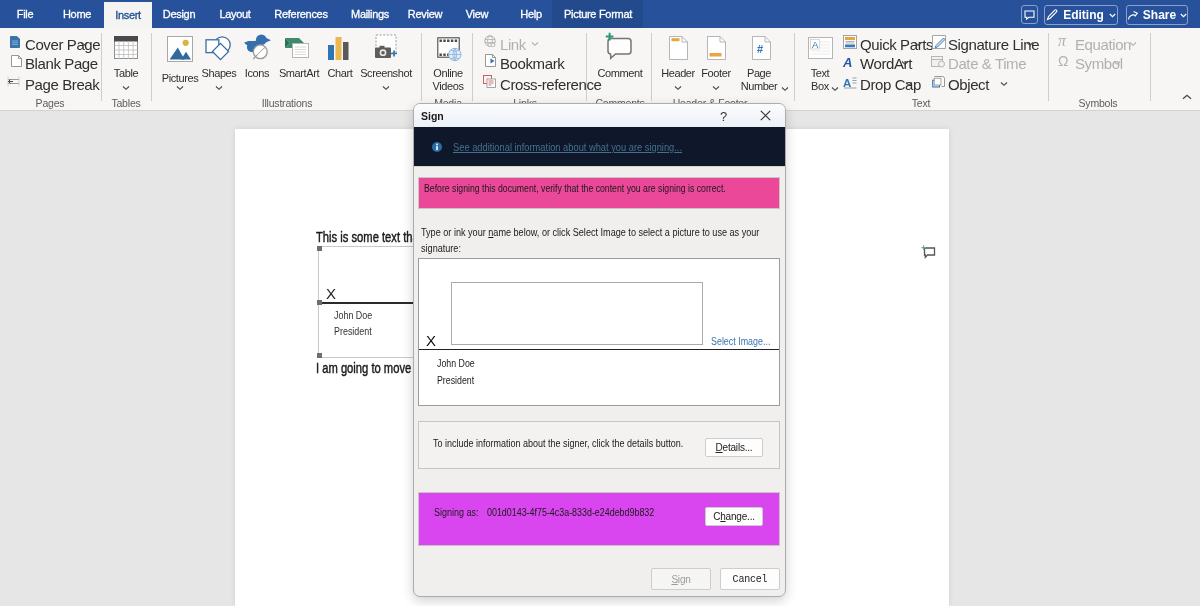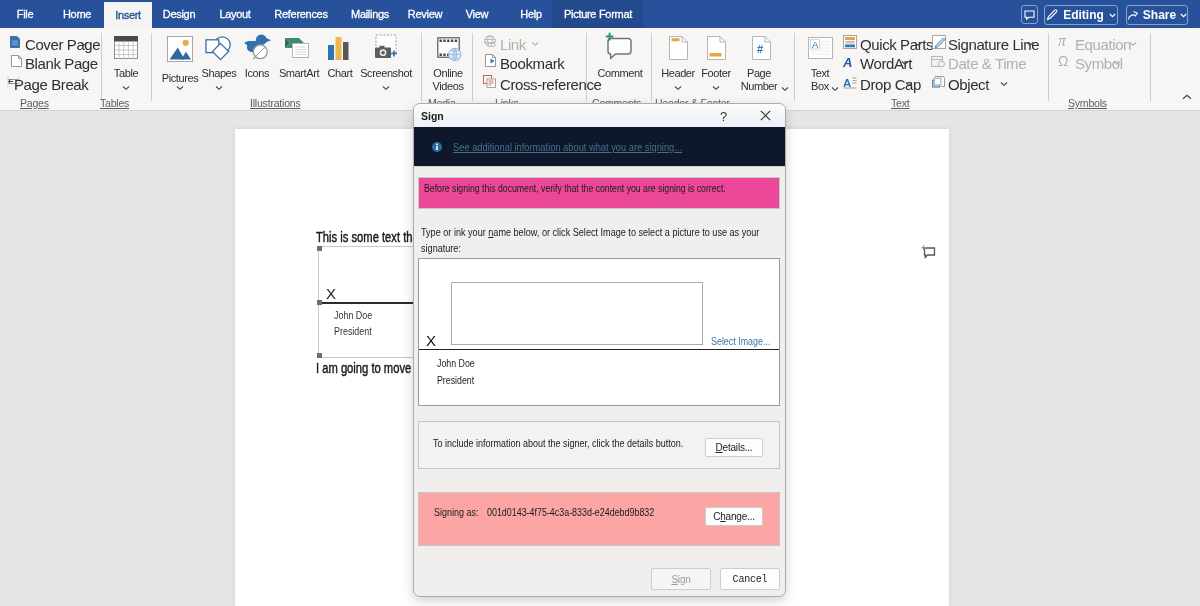--- a/index.html
+++ b/index.html
@@ -10,21 +10,21 @@
 
   
   #tabbar { position:absolute; left:0; top:0; width:1200px; height:28px; background:#27529b; }
   .tab { position:absolute; top:0; height:28px; line-height:29px; color:#fff; font-size:11px; text-align:center; transform:translateX(-50%); letter-spacing:-0.3px; -webkit-text-stroke:0.3px #fff; }
   .tabactive { position:absolute; top:2px; height:26px; background:#f4f4f2; color:#1e4c94; line-height:27px; font-size:11px; letter-spacing:-0.3px; text-align:center; -webkit-text-stroke:0.3px #1e4c94; }
   .topbtn { position:absolute; border:1px solid #8aa0c8; border-radius:3px; color:#fff; display:flex; align-items:center; justify-content:center; }
 
   
   #ribbon { position:absolute; left:0; top:28px; width:1200px; height:83px; background:#f7f6f5; border-bottom:1px solid #d5d2cf; }
   .sep { position:absolute; width:1px; background:#cfcdcb; top:5px; height:68px; }
-  .glabel { position:absolute; top:69px; font-size:10.5px; color:#5c5c5c; text-align:left; white-space:nowrap; letter-spacing:-0.2px;text-decoration:underline;}
+  .glabel { position:absolute; top:69px; font-size:10.5px; color:#5c5c5c; text-align:center; white-space:nowrap; letter-spacing:-0.2px;}
   .biglbl { position:absolute; font-size:11px; color:#2f2f2f; text-align:center; white-space:nowrap; letter-spacing:-0.4px; line-height:13px;}
   .smalltxt { position:absolute; font-size:15px; color:#2f2f2f; white-space:nowrap; letter-spacing:-0.4px;}
   .dis { color:#b2b0ad !important; }
   .chev { position:absolute; width:8px; height:8px; }
 
   
   #dialog { position:absolute; left:413px; top:103px; width:373px; height:494px; background:#f0efed; border:1px solid #acacac; border-radius:7px; box-shadow:0 4px 12px rgba(0,0,0,0.18); overflow:hidden; font-size:10.5px; }
   .dlgbox { position:absolute; border:1px solid #c8c6c4; }
   .btn { position:absolute; background:#fdfdfd; border:1px solid #cfcdcb; border-radius:2px; font-size:10px; letter-spacing:-0.2px; color:#222; text-align:center; }
   .dtx { position:absolute; font-size:10px; color:#1b1b1b; white-space:nowrap; transform-origin:0 50%; }
@@ -85,21 +85,21 @@
   <svg style="left:11px; top:27px;" width="11" height="12" viewBox="0 0 11 12">
       <path d="M0.5 0.5 h7 l3 3 v8 h-10 z" fill="#fff" stroke="#8c8c8c" stroke-width="0.9"></path>
       <path d="M7.5 0.5 v3 h3" fill="none" stroke="#8c8c8c" stroke-width="0.9"></path>
     </svg>
   <div class="smalltxt" style="left:25px; top:27px;">Blank Page</div>
   <svg style="left:7px; top:48px;" width="13" height="12" viewBox="0 0 13 12">
       <path d="M1 3.5 h11 M1 7.5 h11" stroke="#9b9b9b" stroke-width="1.2"></path>
       <path d="M1 0.5 v10 M12 0.5 v10" stroke="#c9c9c9" stroke-width="0.8"></path>
       <path d="M6 5.5 H1.5 M3.5 3.5 L1.5 5.5 L3.5 7.5" fill="none" stroke="#444" stroke-width="1"></path>
     </svg>
-  <div class="smalltxt" style="left:14px; top:48px;">Page Break</div>
+  <div class="smalltxt" style="left:25px; top:48px;">Page Break</div>
   <div class="glabel" style="left:20px; width:60px;">Pages</div>
   <div class="sep" style="left:101px;"></div>
 
   <svg style="left:114px; top:8px;" width="24" height="23" viewBox="0 0 24 23">
       <rect x="0.5" y="0.5" width="23" height="22" fill="#fff" stroke="#8c8c8c"></rect>
       <rect x="0.5" y="0.5" width="23" height="4.5" fill="#4a4a4a" stroke="#4a4a4a"></rect>
       <path d="M0.5 9.5 h23 M0.5 14 h23 M0.5 18.5 h23 M5 5 v18 M9.7 5 v18 M14.4 5 v18 M19.1 5 v18" stroke="#bdbdbd" stroke-width="0.8" fill="none"></path>
     </svg>
   <div class="biglbl" style="left:100px; top:39px; width:52px;">Table</div>
   <svg class="chev" style="left:122px; top:56px;" viewBox="0 0 8 5">
@@ -381,21 +381,21 @@
     <div class="dtx" style="left:292px; top:77px; color:#3a76ad; transform:scaleX(0.89);">Select Image...</div>
     <div class="dtx" style="left:18px; top:99px; transform:scaleX(0.88);">John Doe</div>
     <div class="dtx" style="left:18px; top:116px; transform:scaleX(0.88);">President</div>
   </div>
 
   <div class="dlgbox" style="left:4px; top:317px; width:362px; height:48px; background:#f3f2f1;">
     <div class="dtx" style="left:14px; top:16px; transform:scaleX(0.90);">To include information about the signer, click the details button.</div>
     <div class="btn" style="left:286px; top:16px; width:58px; height:19px; line-height:18px;"><span style="text-decoration:underline;">D</span>etails...</div>
   </div>
 
-  <div class="dlgbox" style="left:4px; top:388px; width:362px; height:54px; background:#fca5a5;">
+  <div class="dlgbox" style="left:4px; top:388px; width:362px; height:54px; background:#d946ef;">
     <div class="dtx" style="left:15px; top:14px; transform:scaleX(0.90);">Signing as:</div>
     <div class="dtx" style="left:68px; top:14px; transform:scaleX(0.89);">001d0143-4f75-4c3a-833d-e24debd9b832</div>
     <div class="btn" style="left:286px; top:14px; width:58px; height:19px; line-height:18px;">C<span style="text-decoration:underline;">h</span>ange...</div>
   </div>
 
   <div class="btn" style="left:237px; top:464px; width:60px; height:22px; line-height:21px; color:#9b9b9b; background:#f5f5f4;"><span style="text-decoration:underline;">S</span>ign</div>
   <div class="btn" style="left:306px; top:464px; width:60px; height:22px; line-height:21px; color:#1b1b1b;font-family:Liberation Mono, monospace;">Cancel</div>
 </div>
 
 </body></html>

